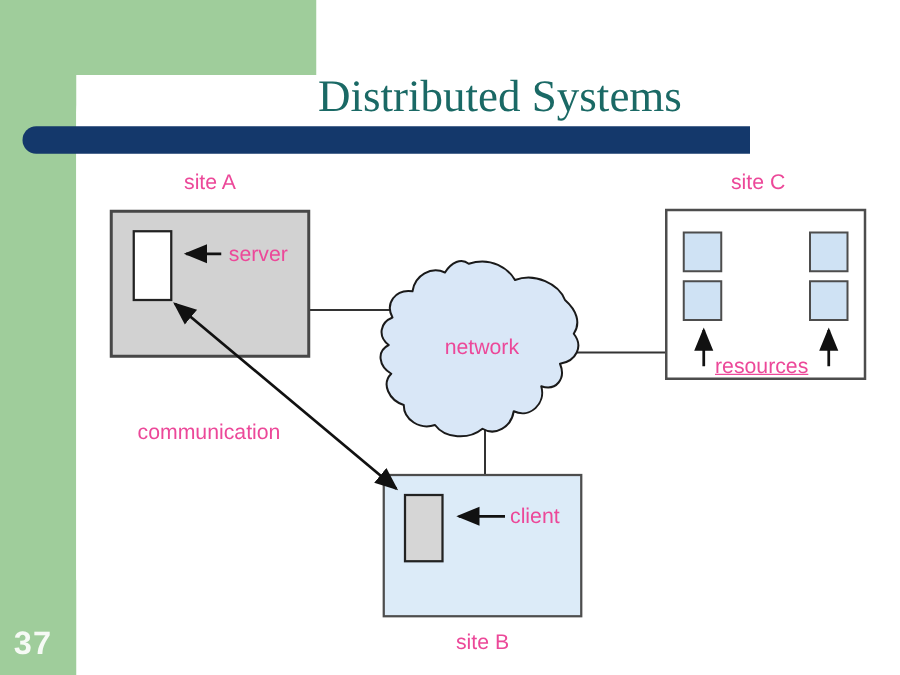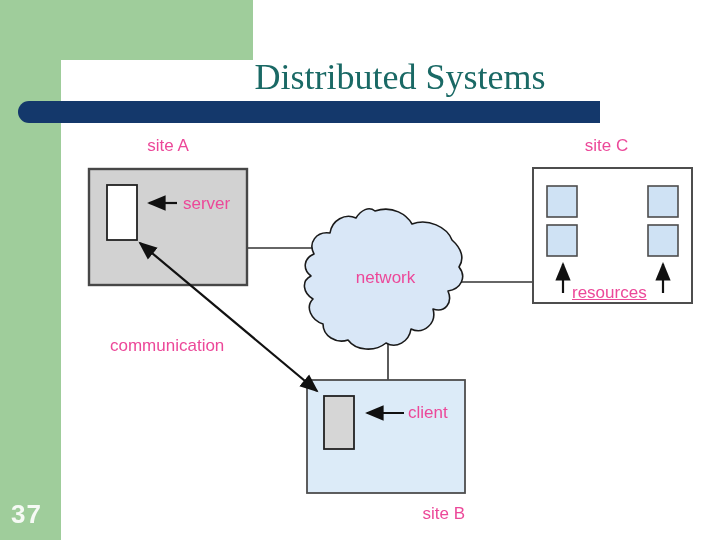--- a/index.html
+++ b/index.html
@@ -96,15 +96,15 @@
     <line x1="140" y1="243" x2="317" y2="391" stroke="#111" stroke-width="2.2" marker-start="url(#ah)" marker-end="url(#ah)"></line>
   </svg>
 
   <div class="dlabel ctr" style="left:89px;  top:136px; width:158px;">site A</div>
   <div class="dlabel ctr" style="left:527px; top:136px; width:159px;text-align:center;">site C</div>
   <div class="dlabel" style="left:183px; top:194px;">server</div>
   <div class="dlabel" style="left:110px; top:336px;">communication</div>
   <div class="dlabel ctr" style="left:318px; top:268px; width:135px;">network</div>
   <div class="dlabel" style="left:408px; top:403px;">client</div>
   <div class="dlabel" style="left:572px; top:283px;text-decoration:underline;">resources</div>
-  <div class="dlabel ctr" style="left:307px; top:504px; width:158px;text-align:right;">site B</div>
+  <div class="dlabel ctr" style="left:307px; top:504px; width:158px;">site B</div>
 
 </div>
 
 </body></html>

